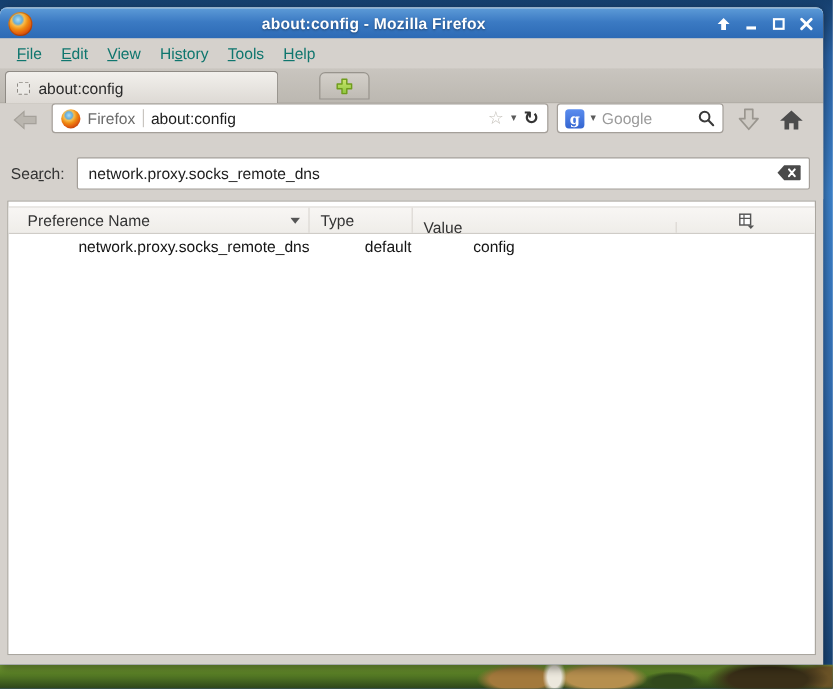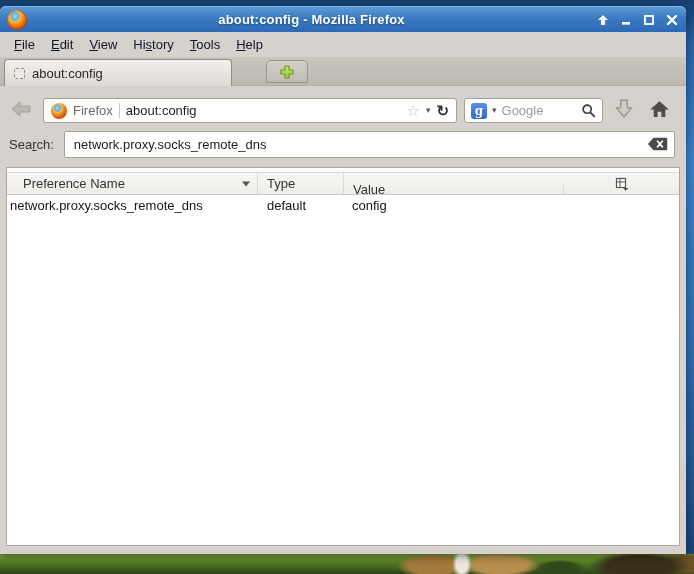--- a/index.html
+++ b/index.html
@@ -40,21 +40,21 @@
     box-shadow:inset 0 0 0 1px rgba(120,40,0,.35);
   }
   .win-title {
     flex:1; text-align:center; color:#ffffff; font-weight:bold; font-size:13px;
     text-shadow:0 1px 2px rgba(0,0,0,.4); letter-spacing:.2px;
   }
   .win-controls { display:flex; align-items:center; gap:9px; }
   .win-btn { width:14px; height:14px; display:flex; align-items:center; justify-content:center; cursor:default; }
   .win-btn svg { display:block; }
   
-  .menubar { height:25px; display:flex; align-items:center; padding:0 6px; font-size:13px; color:#0f172a; }
+  .menubar { height:25px; display:flex; align-items:center; padding:0 6px; font-size:13px; color:#0f766e; }
   .menu-item { padding:3px 8px; white-space:nowrap; }
   
   .tabbar {
     height:29px; position:relative;
     background:linear-gradient(180deg,#c9c5bf 0%,#bcb8b1 100%);
     border-bottom:1px solid #b2aea7;
   }
   .tab {
     position:absolute; left:4px; bottom:-1px; width:228px; height:27px;
     background:linear-gradient(180deg,#f2f0ec 0%,#ddd9d4 100%);
@@ -63,21 +63,21 @@
     font-size:13px; color:#2a2a2a;
   }
   .tab-favicon { width:11px; height:11px; border:1px dashed #8f8b85; border-radius:2px; background:#eceae6; }
   .newtab-btn {
     position:absolute; left:266px; bottom:2px; width:42px; height:23px;
     background:linear-gradient(180deg,#d4d0ca 0%,#bfbbb4 100%);
     border:1px solid #98948d; border-radius:5px 5px 0 0;
     display:flex; align-items:center; justify-content:center;
   }
   
-  .navbar { height:37px; background:#d5d1cc; display:flex; align-items:flex-end; padding:0 6px; gap:7px; }
+  .navbar { height:37px; background:#d5d1cc; display:flex; align-items:flex-start; padding:0 6px; gap:7px; }
   .back-btn { width:30px; height:28px; display:flex; align-items:center; justify-content:center; }
   .urlbar {
     width:414px; height:25px; background:#ffffff;
     border:1px solid #a49f99; border-radius:3px;
     display:flex; align-items:center; gap:6px; padding:0 7px; font-size:13px;
   }
   .ff-favicon {
     width:16px; height:16px; border-radius:50%; flex:none;
     background:radial-gradient(circle at 40% 32%, #aadcf5 0%, #66aeda 20%, #f7bc4d 30%, #ef8b12 46%, #e25e0e 64%, #b83a07 82%, #8f2f0c 100%);
   }
@@ -107,21 +107,21 @@
   .filter-wrap { position:relative; flex:1; height:27px; margin-right:2px; }
   .filter-input {
     width:100%; height:100%; border:1px solid #a49f99; border-radius:2px;
     background:#fff; font:13px "Liberation Sans",sans-serif; color:#1d1d1d;
     padding:0 30px 0 9px; outline:none;
   }
   .clear-btn { position:absolute; right:7px; top:6px; width:21px; height:14px; }
   
   .content {
     position:absolute; left:6px; right:6px; top:161px; bottom:8px;
-    background:#ffffff; border:1px solid #aaa69f; overflow:hidden;
+    background:#ffffff; border:1px solid #aaa69f; overflow:hidden;text-align:right;
   }
   .thead { display:flex; height:23px; margin-top:4px;
     background:linear-gradient(180deg,#f8f6f4 0%,#efede9 100%);
     border-top:1px solid #dcd9d4; border-bottom:1px solid #cfccc7;
     font-size:13px; color:#333;
   }
   .th { display:flex; align-items:center; border-right:1px solid #dbd8d3; padding-left:9px; }
   .th-pref  { width:251px; padding-left:16px; }
   .th-status{ width:85px; }
   .th-type  { width:86px; }

